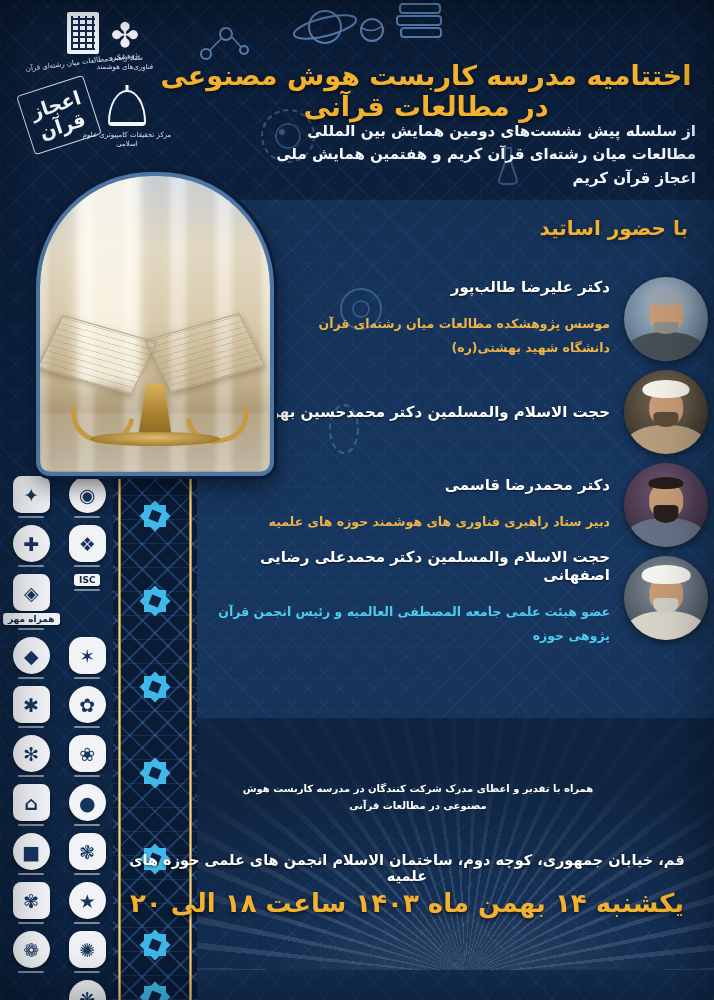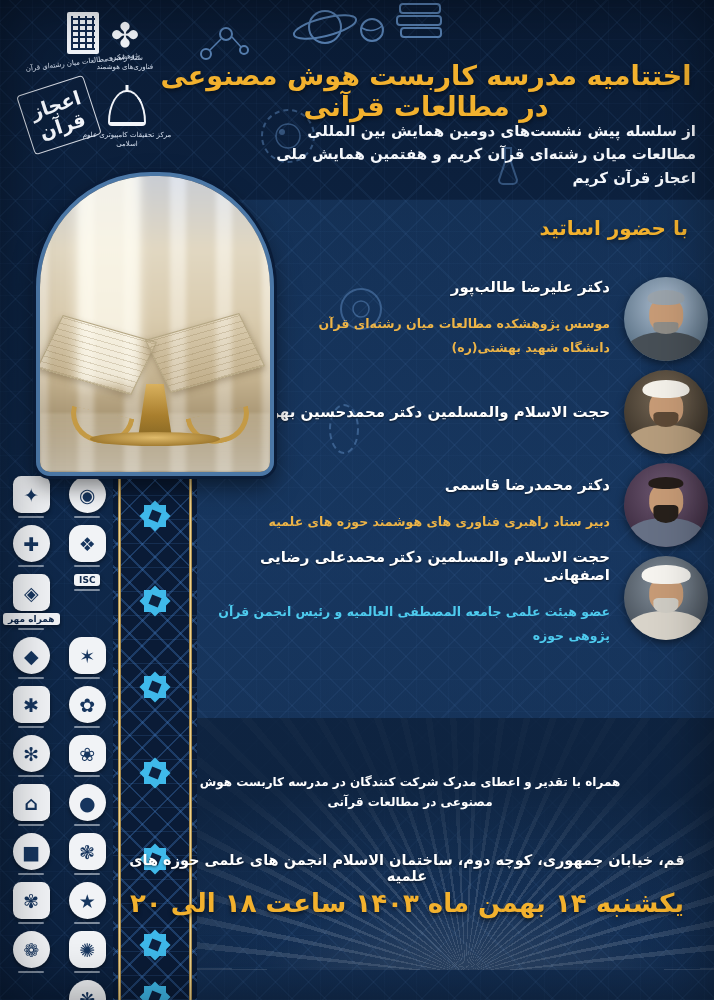--- a/index.html
+++ b/index.html
@@ -127,22 +127,22 @@
   .plogo:nth-child(4n+3) .pglyph{border-radius:34%;}
   .plabel{background:#f1f3f6;color:#10294c;font-size:9px;font-weight:bold;padding:1px 5px;border-radius:3px;
     box-shadow:0 2px 4px rgba(0,0,0,.45);white-space:nowrap;}
   .plogo::after{content:"";width:26px;height:2px;margin-top:1px;background:rgba(240,245,252,.5);border-radius:1px;}
   
   .rays{position:absolute;z-index:3;left:196px;right:0;top:718px;bottom:30px;overflow:hidden;}
   .rays::before{content:"";position:absolute;inset:0;
     background:repeating-conic-gradient(from 200deg at 52% 102%, rgba(235,242,250,.13) 0deg 1.4deg, rgba(235,242,250,0) 1.4deg 5.4deg);}
   .rays::after{content:"";position:absolute;inset:0;
     background:radial-gradient(ellipse 120% 110% at 52% 108%, rgba(255,255,255,.14) 0%, rgba(13,33,60,0) 34%, rgba(13,33,60,.85) 78%);}
-  .note{position:absolute;z-index:7;left:150px;width:520px;top:772px;margin:0;text-align:center;
-    font-size:12px;font-weight:600;line-height:1.7;color:#ffffff;white-space:pre-line;}
+  .note{position:absolute;z-index:7;left:150px;width:520px;top:772px;margin:8px;text-align:center;
+    font-size:10px;font-weight:600;line-height:1.7;color:#ffffff;white-space:pre-line;}
   .addr{position:absolute;z-index:7;left:120px;width:574px;top:852px;margin:0;text-align:center;
     font-size:14.5px;font-weight:bold;color:#ffffff;text-shadow:0 1px 3px rgba(0,0,0,.6);}
   .date{position:absolute;z-index:7;left:120px;width:574px;top:888px;margin:0;text-align:center;
     font-size:26px;font-weight:bold;color:#f2b12e;text-shadow:0 2px 4px rgba(0,0,0,.6);}
   .vignette{position:absolute;inset:0;z-index:9;pointer-events:none;
     box-shadow:inset 0 0 60px rgba(0,0,0,.45);}
 </style>
 </head>
 <body>
 

